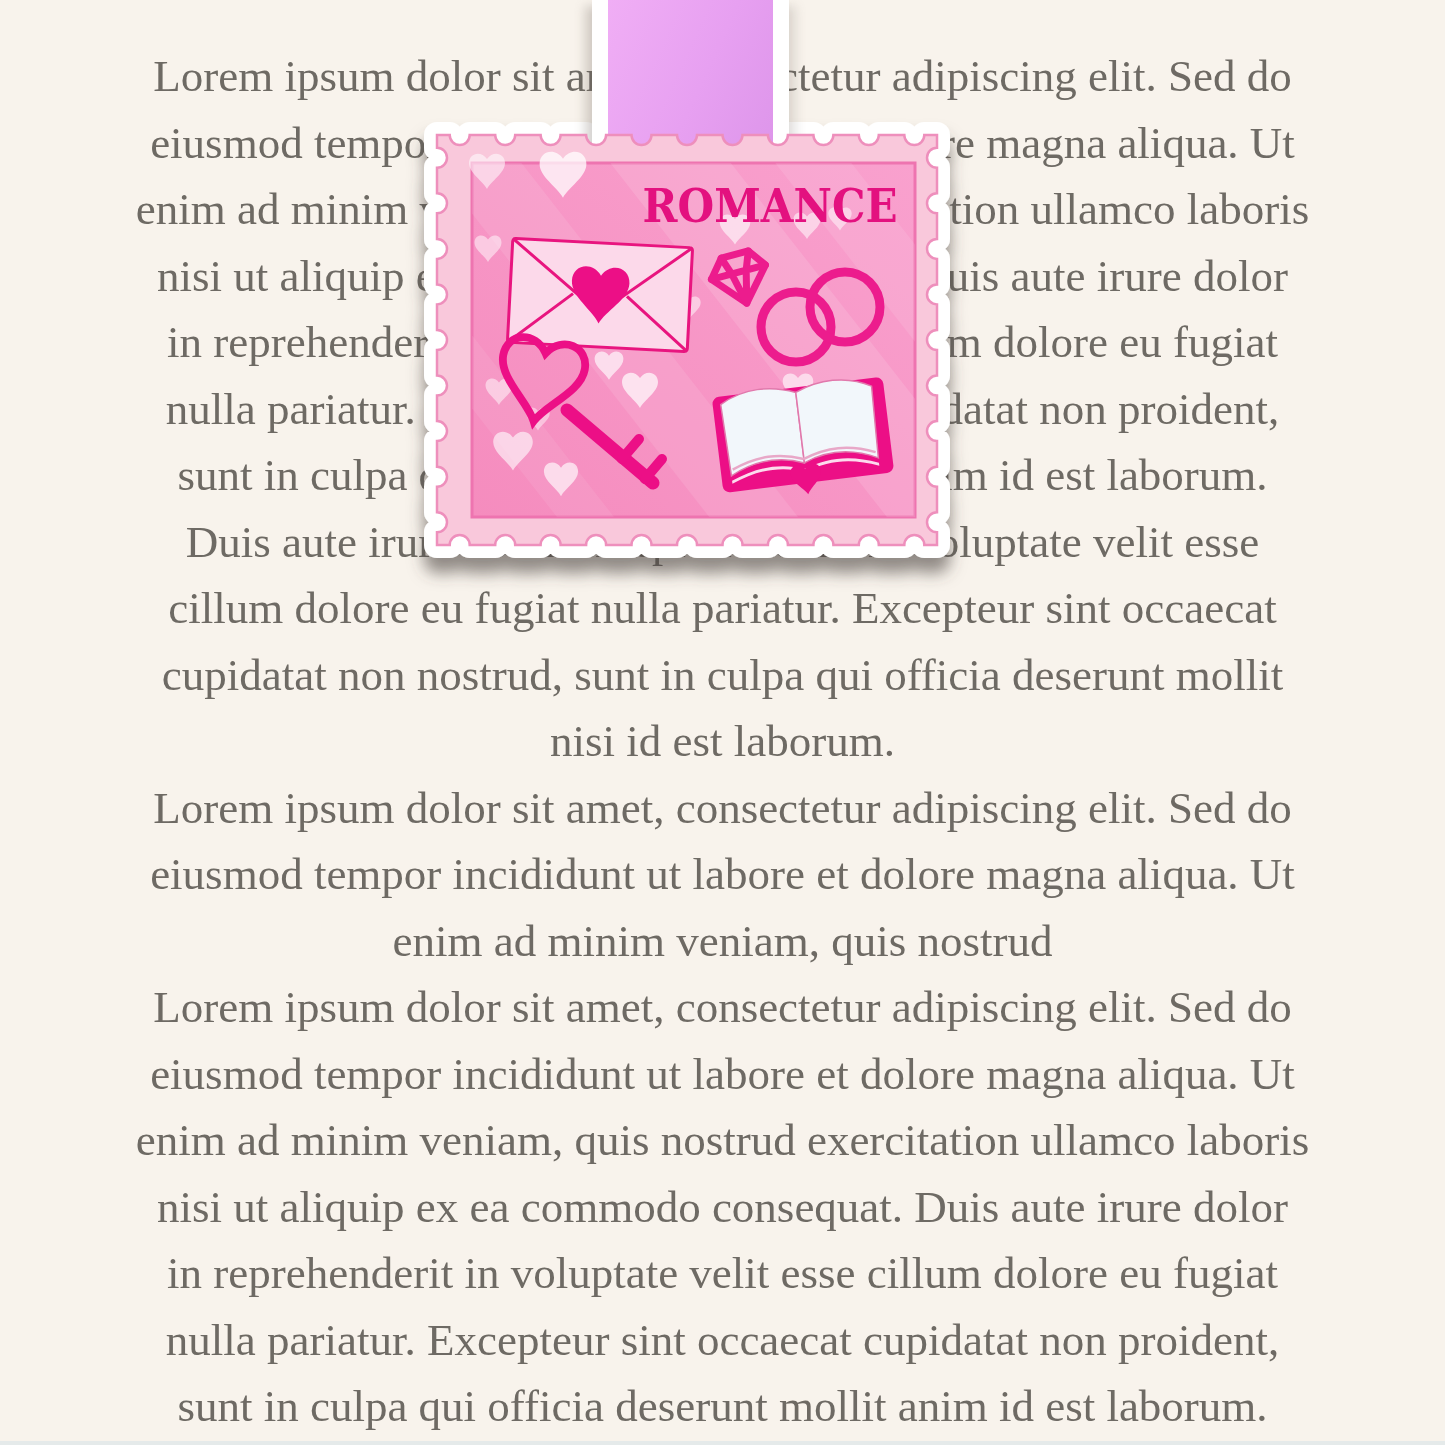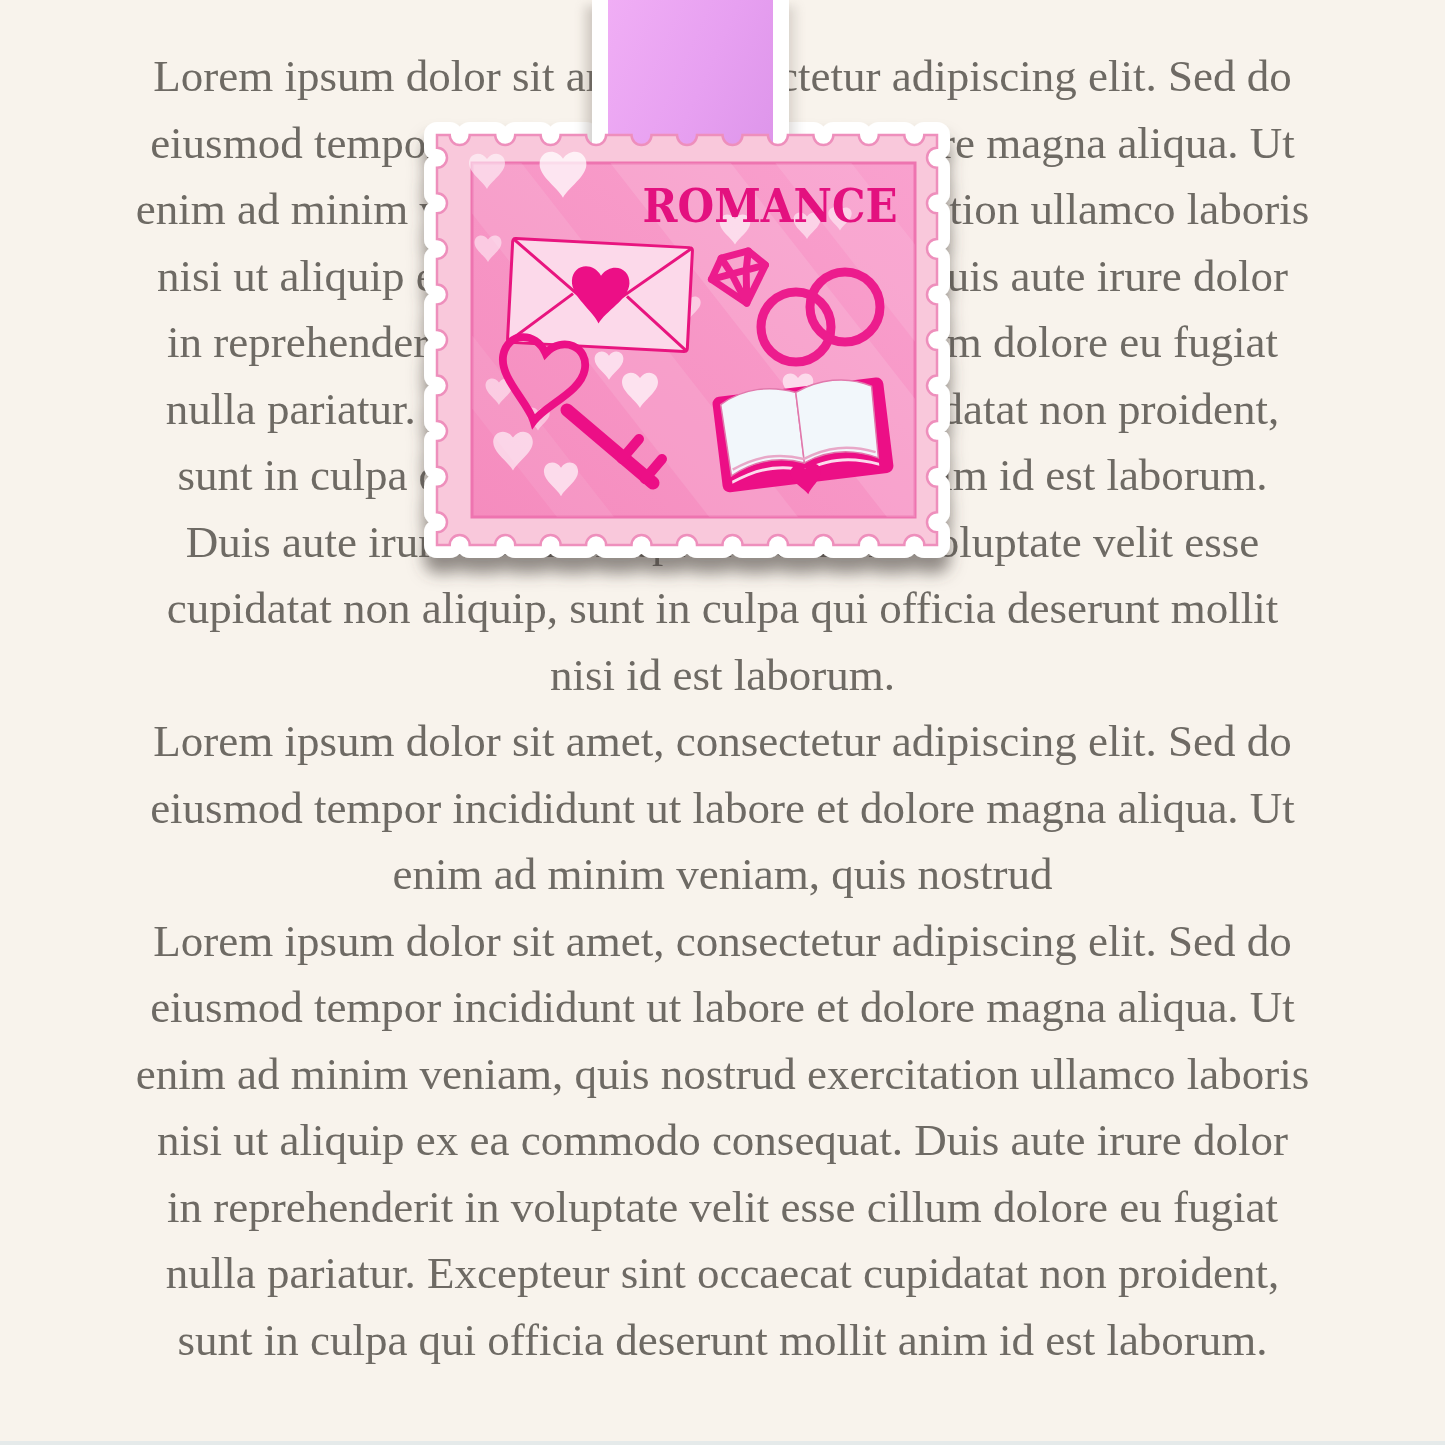--- a/index.html
+++ b/index.html
@@ -33,21 +33,22 @@
 
 <div class="text-block">
   <div class="text-line">Lorem ipsum dolor sit amet, consectetur adipiscing elit. Sed do</div>
   <div class="text-line">eiusmod tempor incididunt ut labore et dolore magna aliqua. Ut</div>
   <div class="text-line">enim ad minim veniam, quis nostrud exercitation ullamco laboris</div>
   <div class="text-line">nisi ut aliquip ex ea commodo consequat. Duis aute irure dolor</div>
   <div class="text-line">in reprehenderit in voluptate velit esse cillum dolore eu fugiat</div>
   <div class="text-line">nulla pariatur. Excepteur sint occaecat cupidatat non proident,</div>
   <div class="text-line">sunt in culpa qui officia deserunt mollit anim id est laborum.</div>
   <div class="text-line">Duis aute irure dolor in reprehenderit in voluptate velit esse</div>
-  <div class="text-line">cupidatat non aliquip, sunt in culpa qui officia deserunt mollit</div>
+  <div class="text-line">cillum dolore eu fugiat nulla pariatur. Excepteur sint occaecat</div>
+  <div class="text-line">cupidatat non nostrud, sunt in culpa qui officia deserunt mollit</div>
   <div class="text-line">nisi id est laborum.</div>
   <div class="text-line">Lorem ipsum dolor sit amet, consectetur adipiscing elit. Sed do</div>
   <div class="text-line">eiusmod tempor incididunt ut labore et dolore magna aliqua. Ut</div>
   <div class="text-line">enim ad minim veniam, quis nostrud</div>
   <div class="text-line">Lorem ipsum dolor sit amet, consectetur adipiscing elit. Sed do</div>
   <div class="text-line">eiusmod tempor incididunt ut labore et dolore magna aliqua. Ut</div>
   <div class="text-line">enim ad minim veniam, quis nostrud exercitation ullamco laboris</div>
   <div class="text-line">nisi ut aliquip ex ea commodo consequat. Duis aute irure dolor</div>
   <div class="text-line">in reprehenderit in voluptate velit esse cillum dolore eu fugiat</div>
   <div class="text-line">nulla pariatur. Excepteur sint occaecat cupidatat non proident,</div>

